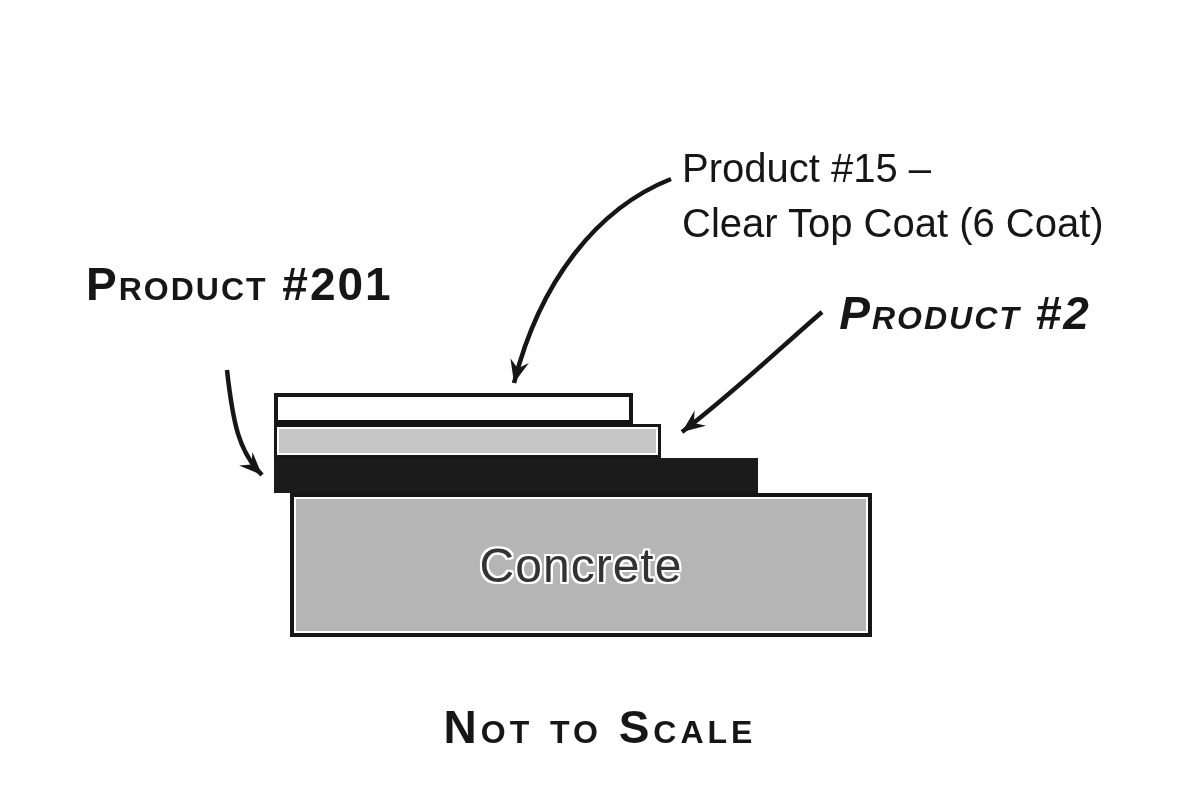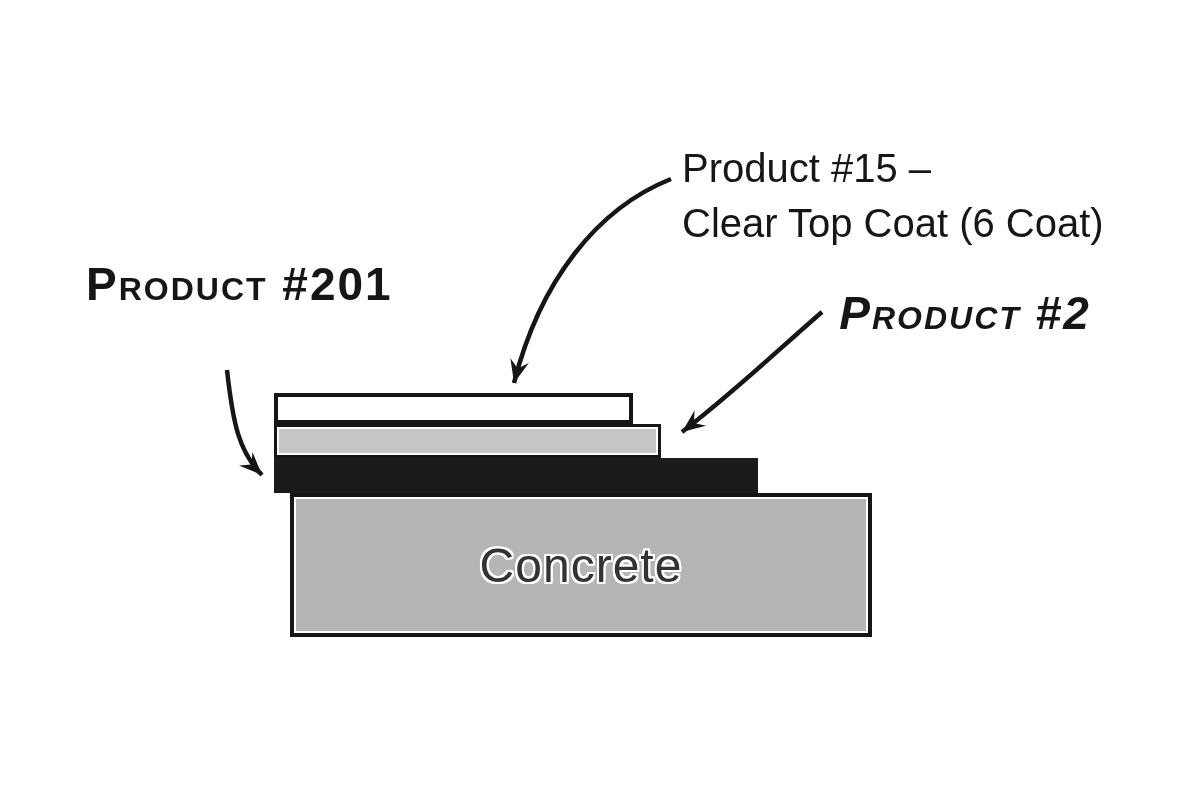--- a/index.html
+++ b/index.html
@@ -119,14 +119,15 @@
   </div>
 
   <div class="callout label-primer smallcaps">
     <div>Product #201</div>
   </div>
 
   <div class="callout label-coat2 smallcaps">
     <div>Product #2</div>
   </div>
 
+  <div class="callout note smallcaps">Not to Scale</div>
 
 </div>
 
 </body></html>

